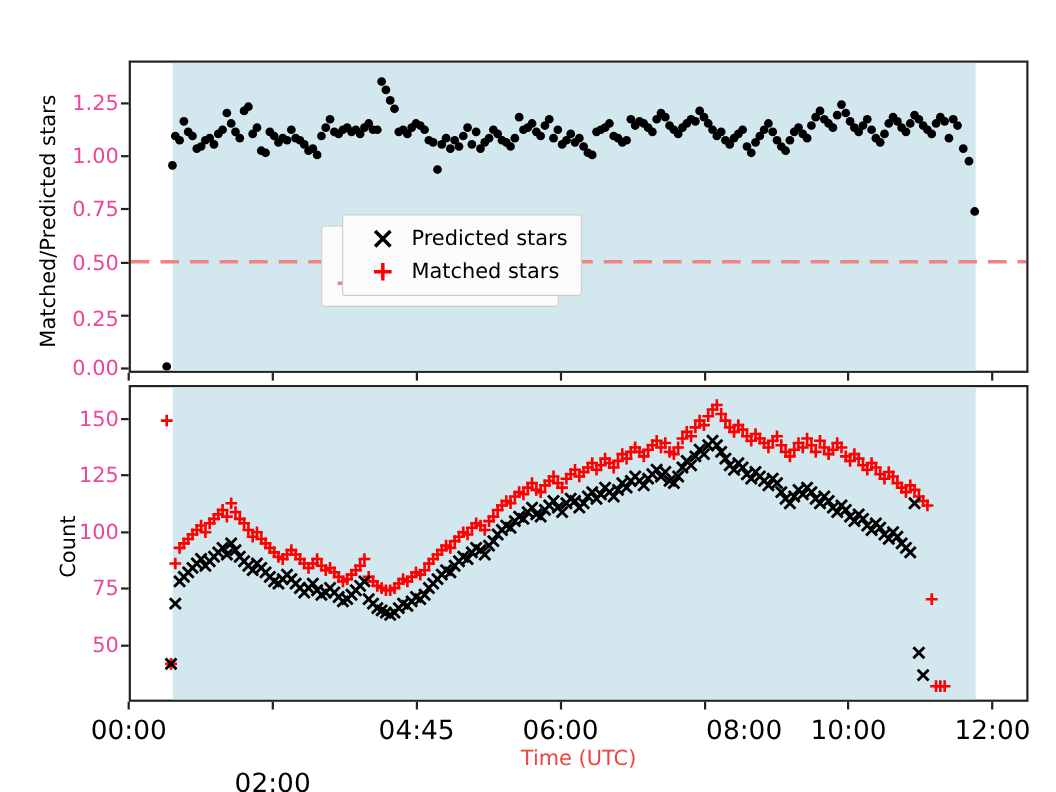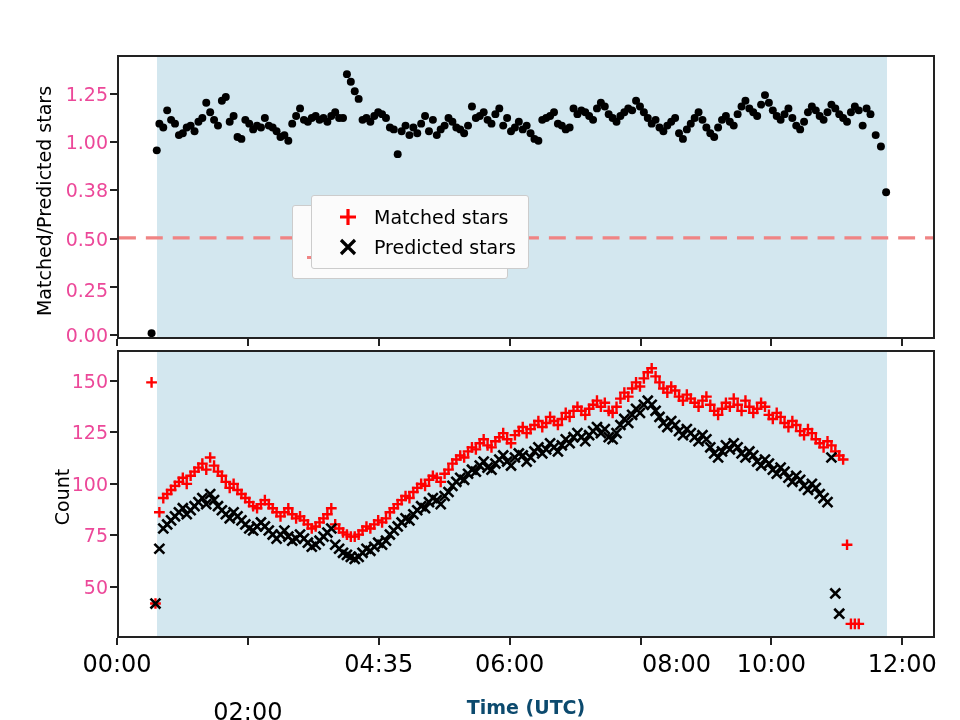--- a/index.html
+++ b/index.html
@@ -131,26 +131,25 @@
     width: 284px;
   }
   #ylabel-bottom {
     left: -82px;
     top: 486px;
     width: 288px;
   }
   #xlabel {
     position: absolute;
     left: 117px;
-    top: 696px;
+    top: 678px;
     width: 818px;
     text-align: center;
     font-size: 19px;
-    color: #0c4a6e;
-    font-weight: bold;
+    color: #ef4444;
   }
   
   .legend {
     position: absolute;
     box-sizing: border-box;
     background: #fbfbfb;
     border: 1px solid #cccccc;
     border-radius: 3px;
     padding: 6px 12px 6px 10px;
   }
@@ -393,21 +392,21 @@
             <circle cx="770.8831999999999" cy="137.17006802721087" r="4" fill="#000000"></circle>
           </g>
         </svg>
     </div>
   </div>
 
   <div class="ytick-col" id="ycol-top">
       <div class="ytick" style="top: 280.136px;">0.00</div>
       <div class="ytick" style="top: 235px;">0.25</div>
       <div class="ytick" style="top: 183.537px;">0.50</div>
-      <div class="ytick" style="top: 135.238px;">0.38</div>
+      <div class="ytick" style="top: 135.238px;">0.75</div>
       <div class="ytick" style="top: 86.9388px;">1.00</div>
       <div class="ytick" style="top: 38.6395px;">1.25</div>
     </div>
   <div class="tickmark-layer" id="tickmarks-top">
       <div class="ytickmark" style="top: 280.136px;"></div>
       <div class="ytickmark" style="top: 231.837px;"></div>
       <div class="ytickmark" style="top: 183.537px;"></div>
       <div class="ytickmark" style="top: 135.238px;"></div>
       <div class="ytickmark" style="top: 86.9388px;"></div>
       <div class="ytickmark" style="top: 38.6395px;"></div>
@@ -842,38 +841,38 @@
       <div class="xtickmark" style="left: 523.52px;"></div>
       <div class="xtickmark" style="left: 654.4px;"></div>
       <div class="xtickmark" style="left: 785.28px;"></div>
     </div>
   <div id="ylabel-bottom">Count</div>
 
   <div class="legend" id="legend-bottom">
     <div class="legend-row">
       <span class="legend-mark">
         <svg width="22" height="22" viewBox="0 0 22 22">
+            <path d="M4 4 L18 18 M18 4 L4 18" stroke="#000000" stroke-width="3.2" stroke-linecap="butt"></path>
+          </svg>
+      </span>
+      <span class="legend-text">Predicted stars</span>
+    </div>
+    <div class="legend-row">
+      <span class="legend-mark">
+        <svg width="22" height="22" viewBox="0 0 22 22">
             <path d="M11 3 V19 M3 11 H19" stroke="#ff0000" stroke-width="3.2" stroke-linecap="butt"></path>
           </svg>
       </span>
       <span class="legend-text">Matched stars</span>
     </div>
-    <div class="legend-row">
-      <span class="legend-mark">
-        <svg width="22" height="22" viewBox="0 0 22 22">
-            <path d="M4 4 L18 18 M18 4 L4 18" stroke="#000000" stroke-width="3.2" stroke-linecap="butt"></path>
-          </svg>
-      </span>
-      <span class="legend-text">Predicted stars</span>
-    </div>
   </div>
 
   <div id="xtick-row"></div>
   <div id="xlabel">Time (UTC)</div>
 
 <div class="xtick" style="left: 117px;">00:00</div>
     <div class="xtick" style="left: 247.88px; margin-top: 48px;">02:00</div>
-    <div class="xtick" style="left: 378.76px;">04:35</div>
+    <div class="xtick" style="left: 378.76px;">04:45</div>
     <div class="xtick" style="left: 509.64px;">06:00</div>
     <div class="xtick" style="left: 640.52px; margin-left: 36px;">08:00</div>
     <div class="xtick" style="left: 771.4px;">10:00</div>
     <div class="xtick" style="left: 902.28px;">12:00</div>
   </div>
 
 </body></html>

